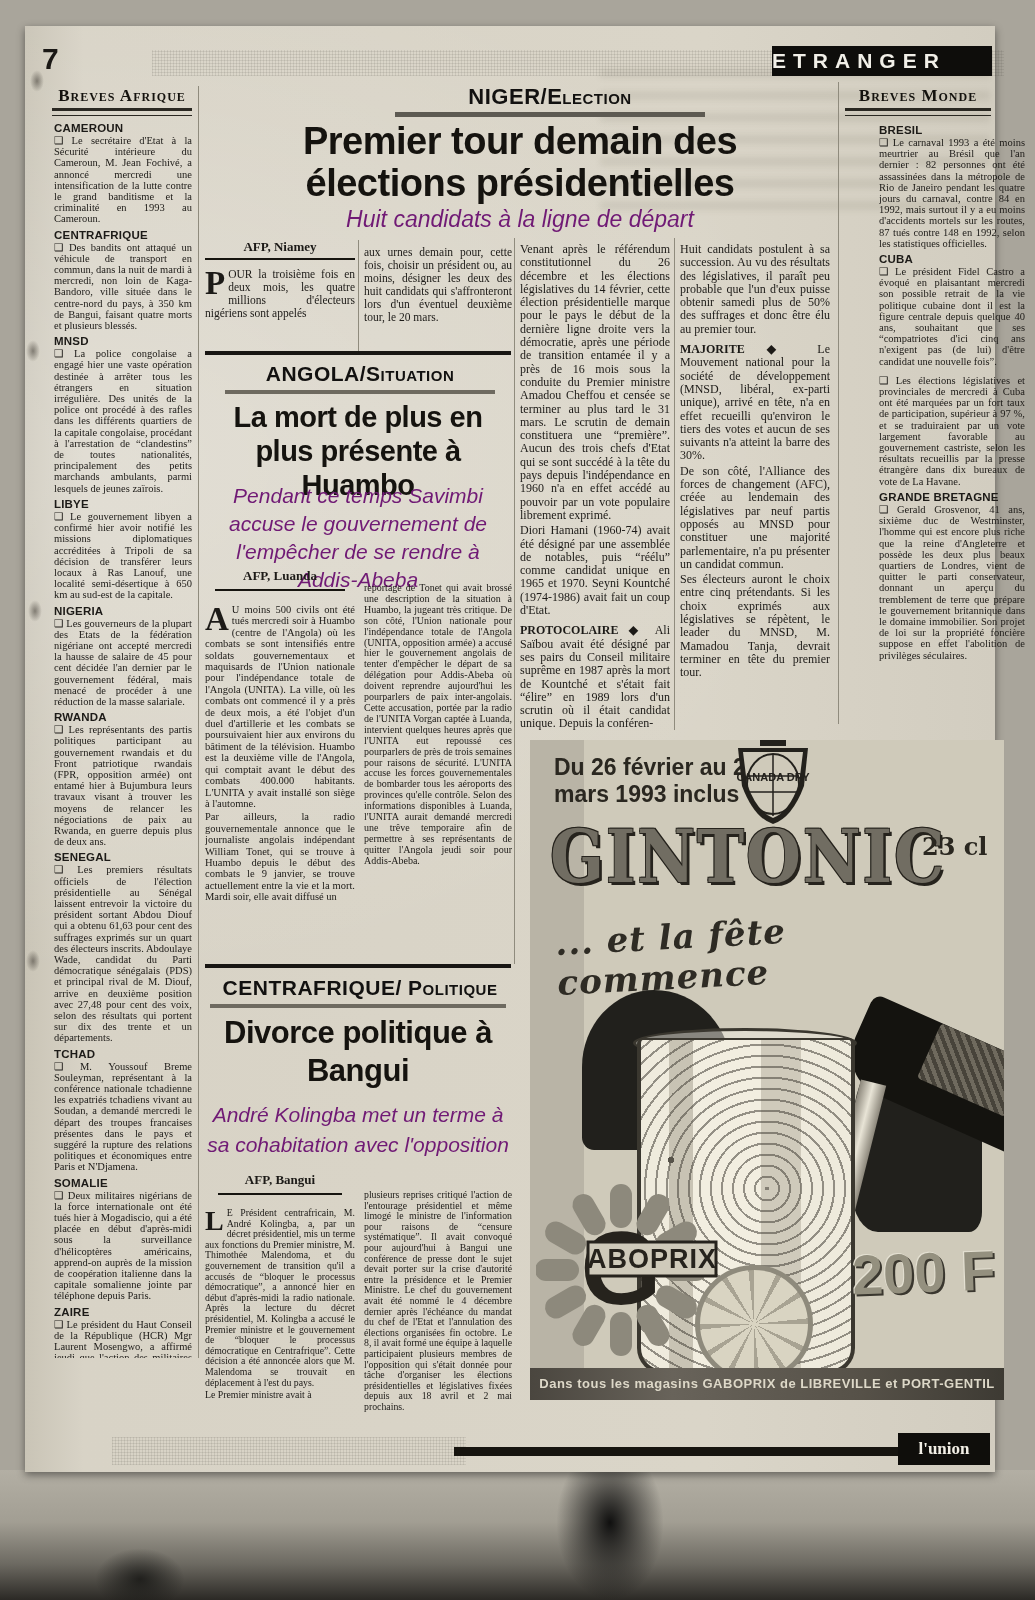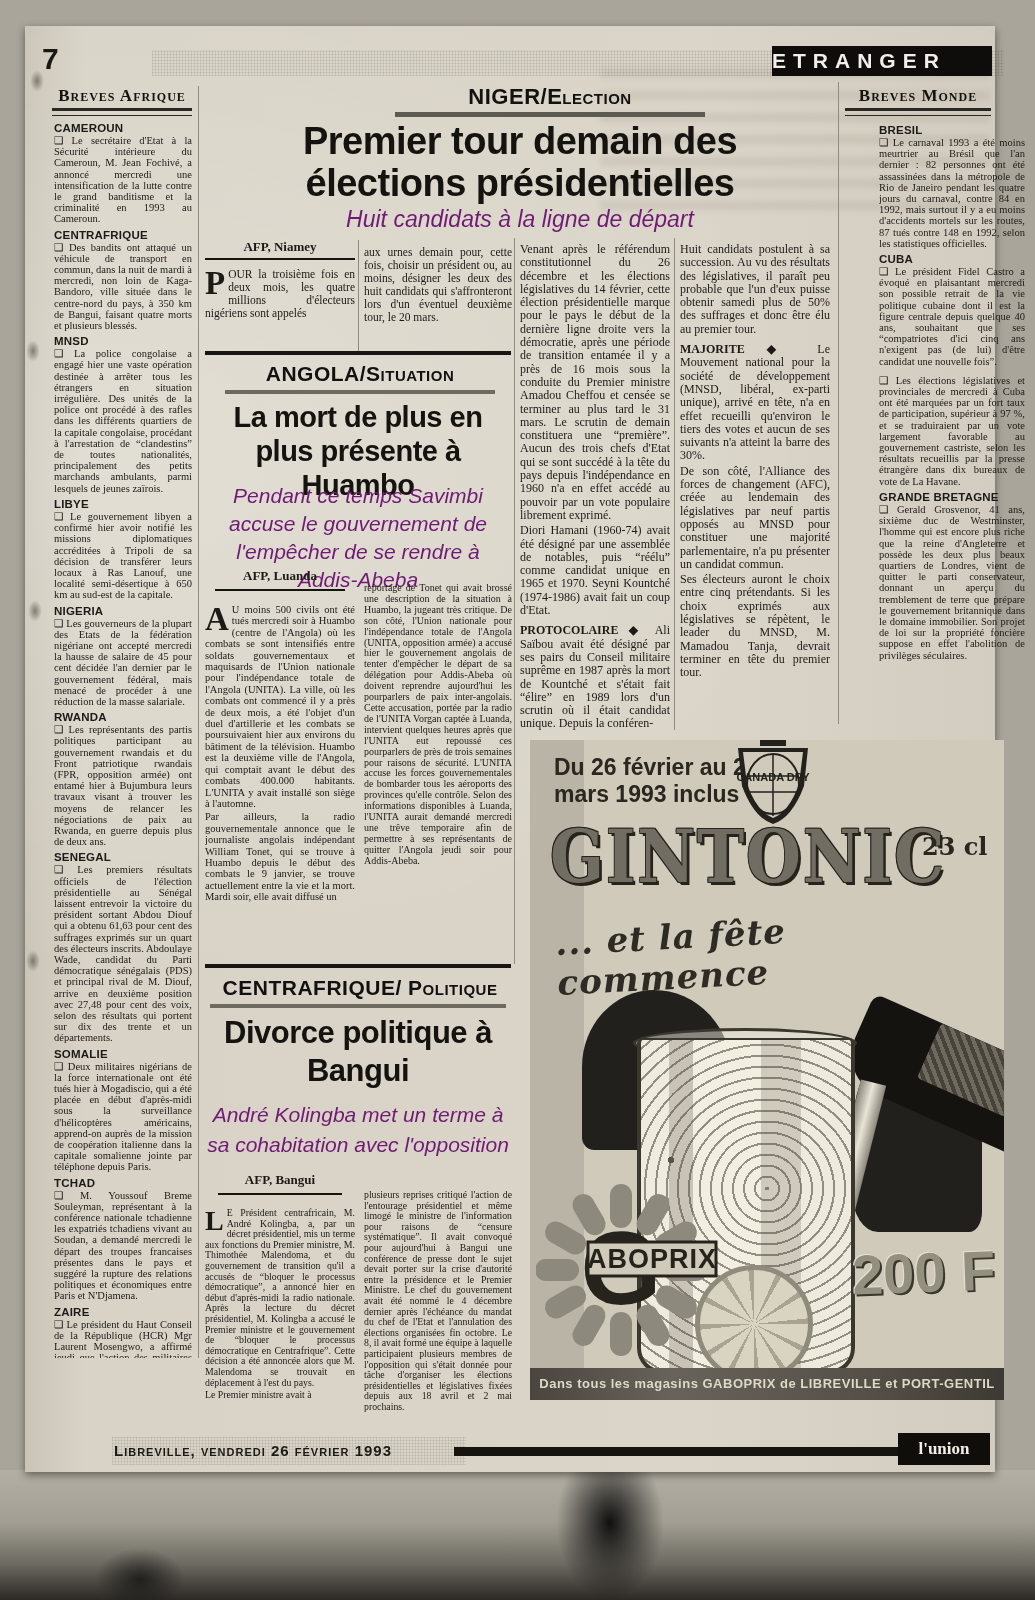--- a/index.html
+++ b/index.html
@@ -153,26 +153,26 @@
     </div>
   <div>
       <div class="brief-country">RWANDA</div>
       <p class="brief-text">❑ Les représentants des partis politiques participant au gouvernement rwandais et du Front patriotique rwandais (FPR, opposition armée) ont entamé hier à Bujumbura leurs travaux visant à trouver les moyens de relancer les négociations de paix au Rwanda, en guerre depuis plus de deux ans.</p>
     </div>
   <div>
       <div class="brief-country">SENEGAL</div>
       <p class="brief-text">❑ Les premiers résultats officiels de l'élection présidentielle au Sénégal laissent entrevoir la victoire du président sortant Abdou Diouf qui a obtenu 61,63 pour cent des suffrages exprimés sur un quart des électeurs inscrits. Abdoulaye Wade, candidat du Parti démocratique sénégalais (PDS) et principal rival de M. Diouf, arrive en deuxième position avec 27,48 pour cent des voix, selon des résultats qui portent sur dix des trente et un départements.</p>
     </div>
   <div>
+      <div class="brief-country">TCHAD</div>
+      <p class="brief-text">❑ M. Youssouf Breme Souleyman, représentant à la conférence nationale tchadienne les expatriés tchadiens vivant au Soudan, a demandé mercredi le départ des troupes francaises présentes dans le pays et suggéré la rupture des relations politiques et économiques entre Paris et N'Djamena.</p>
+    </div>
+  <div>
       <div class="brief-country">SOMALIE</div>
       <p class="brief-text">❑ Deux militaires nigérians de la force internationale ont été tués hier à Mogadiscio, qui a été placée en début d'après-midi sous la surveillance d'hélicoptères américains, apprend-on auprès de la mission de coopération italienne dans la capitale somalienne jointe par téléphone depuis Paris.</p>
-    </div>
-  <div>
-      <div class="brief-country">TCHAD</div>
-      <p class="brief-text">❑ M. Youssouf Breme Souleyman, représentant à la conférence nationale tchadienne les expatriés tchadiens vivant au Soudan, a demandé mercredi le départ des troupes francaises présentes dans le pays et suggéré la rupture des relations politiques et économiques entre Paris et N'Djamena.</p>
     </div>
   <div>
       <div class="brief-country">ZAIRE</div>
       <p class="brief-text">❑ Le président du Haut Conseil de la République (HCR) Mgr Laurent Mosengwo, a affirmé jeudi que l'action des militaires qui ont investi depuis mercredi après-midi le siège du HCR était destinée “ à attenter à sa vie”.</p>
     </div>
 </div>
 
 <div class="vrule" style="left:198px;top:86px;height:1272px;"></div>
 <div class="vrule" style="left:358px;top:240px;height:112px;"></div>
 <div class="vrule" style="left:514px;top:238px;height:726px;"></div>
@@ -302,16 +302,15 @@
     <text x="85" y="124" font-family="Liberation Sans, sans-serif" font-size="104" font-weight="bold" fill="#26231d" text-anchor="middle">G</text>
     <rect x="52" y="62" width="128" height="34" fill="#cfcaba" stroke="#26231d" stroke-width="3"></rect>
     <text x="116" y="88" font-family="Liberation Sans, sans-serif" font-size="27" font-weight="bold" fill="#26231d" text-anchor="middle" letter-spacing="1">ABOPRIX</text>
   </svg>
   <div class="abs ad-price" style="left:322px;top:500px;">200 F</div>
   <div class="ad-strip">Dans tous les magasins GABOPRIX de LIBREVILLE et PORT-GENTIL</div>
 </div>
 
 <div class="footerbar">
   <div class="abs halftone" style="left:0;top:0;width:354px;height:28px;"></div>
-  <div class="footer-date">Libreville, vendredi 26 février 1993</div>
   <div class="footer-rule"></div>
   <div class="footer-mast">l'union</div>
 </div>
 
 </body></html>

